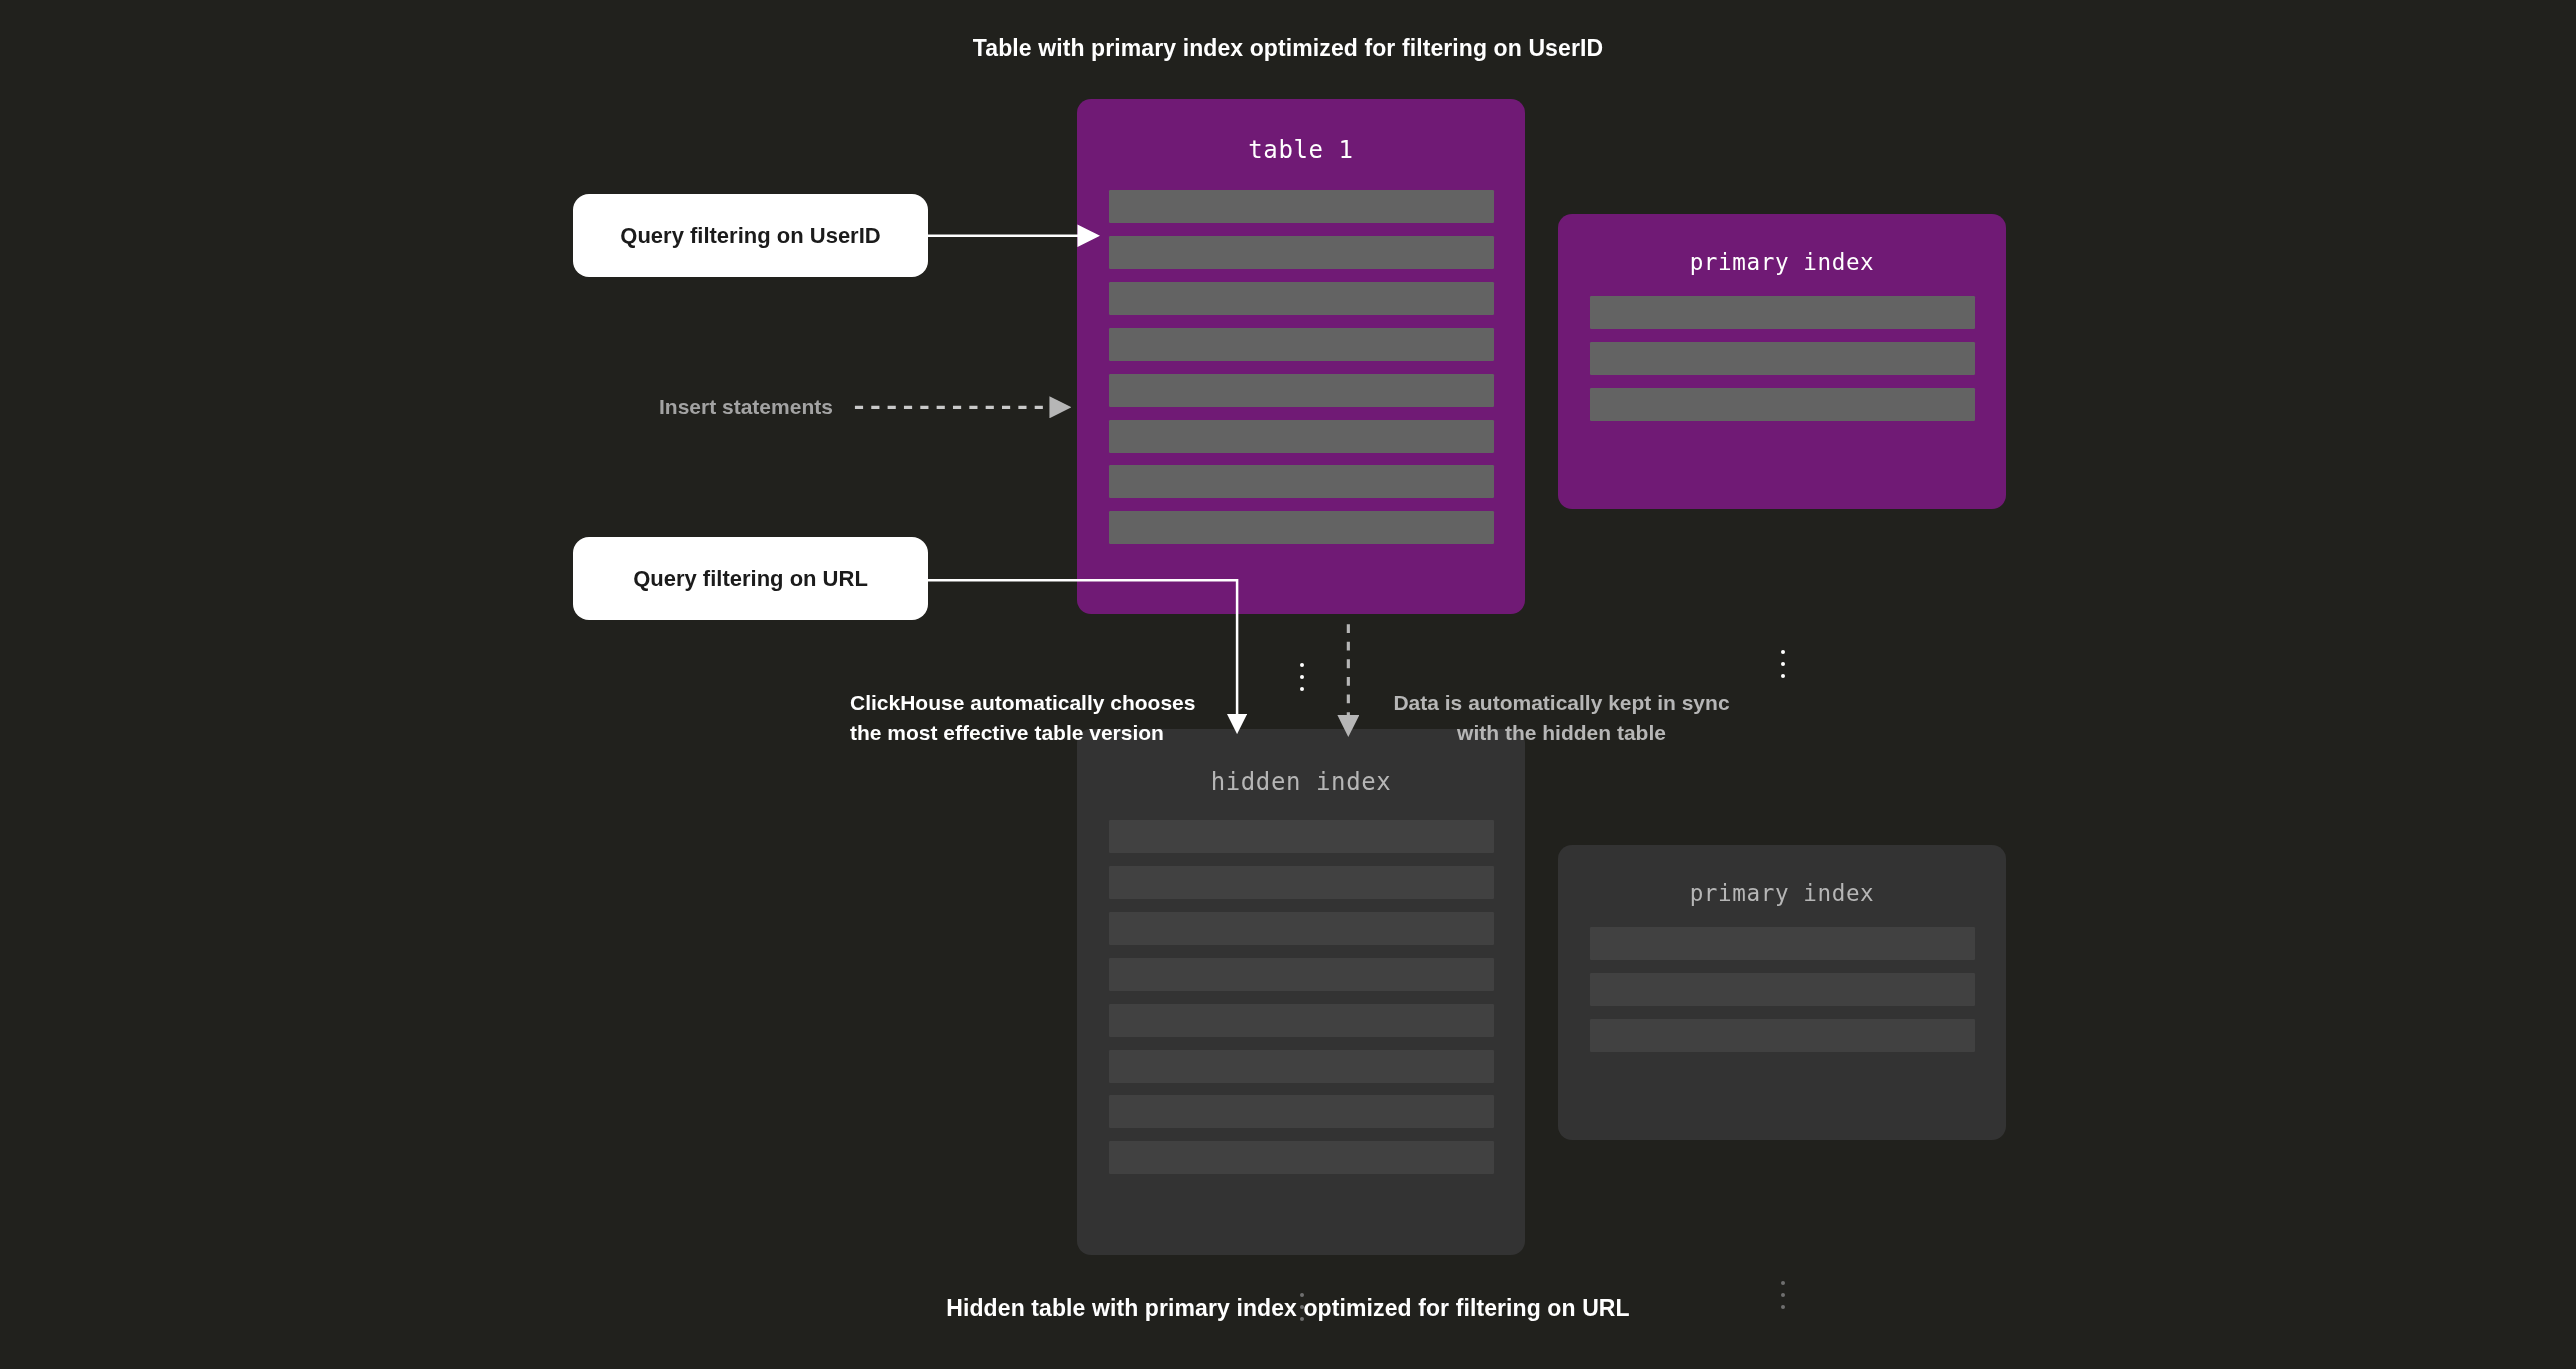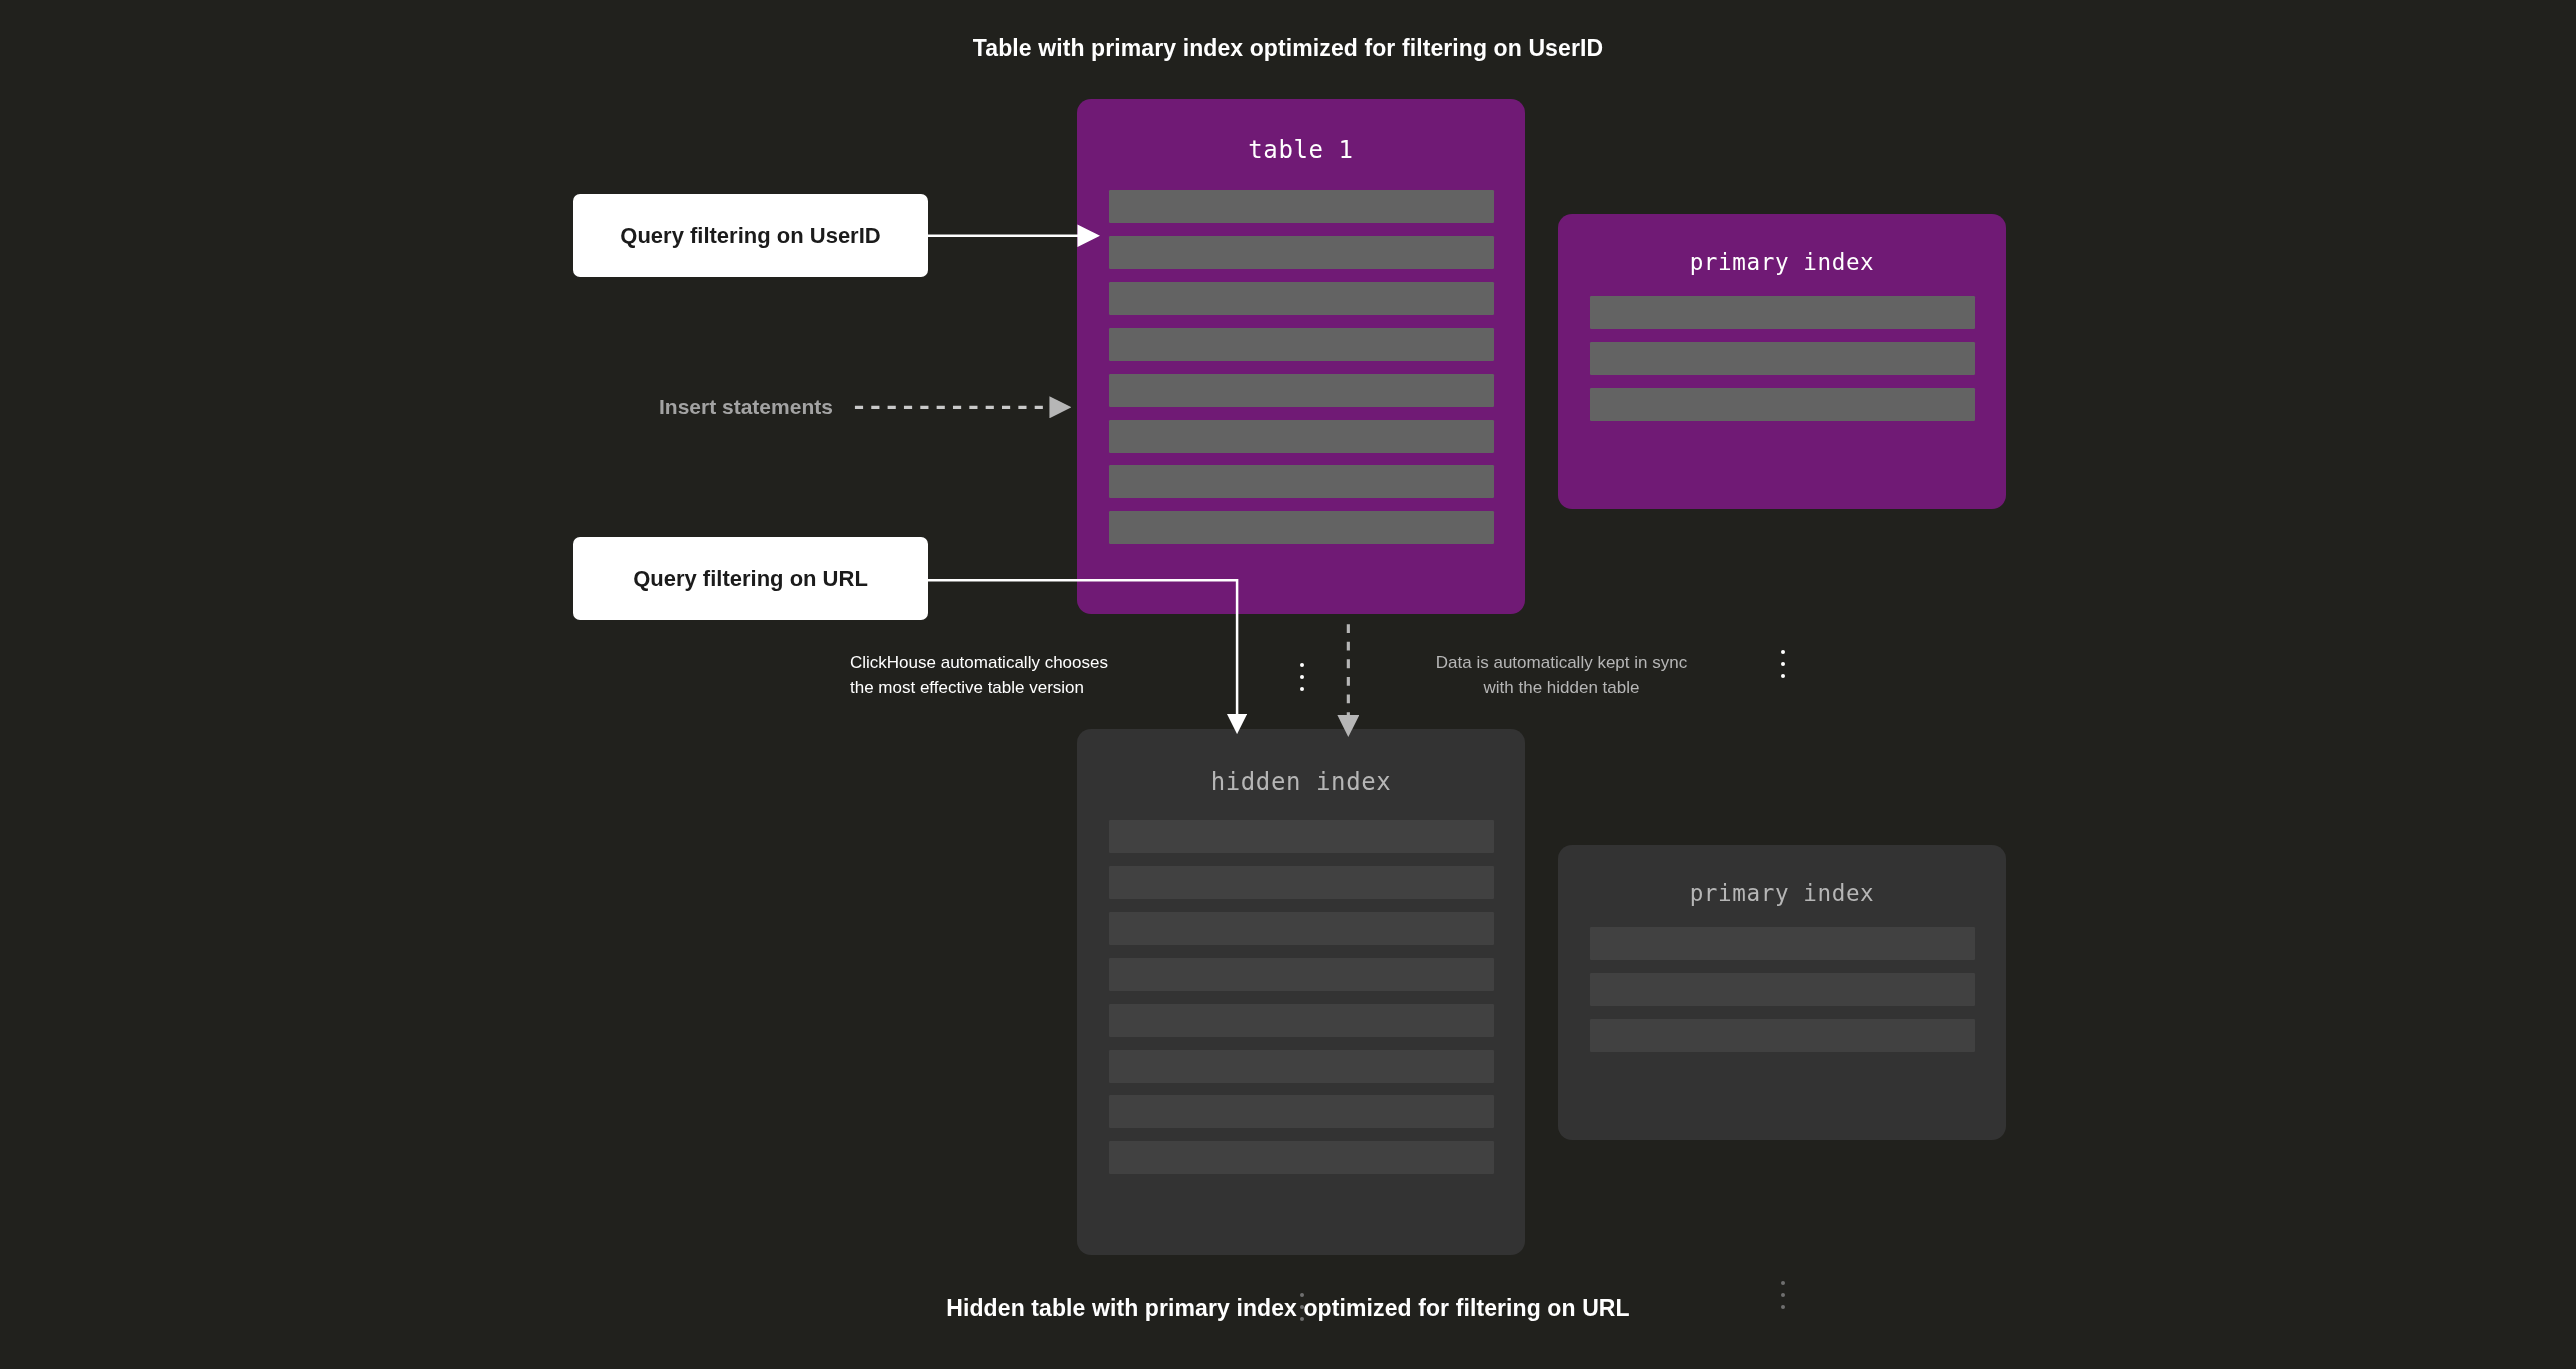--- a/index.html
+++ b/index.html
@@ -62,38 +62,39 @@
     gap:7.5px;
   }
   .vdots i{display:block;width:4.4px;height:4.4px;border-radius:50%;}
   .vdots.bright i{background:#ffffff;}
   .vdots.dim i{background:#6f6f6f;}
 
   
   .pill{
     position:absolute;
     background:#ffffff;
-    border-radius:7px;
+    border-radius:16px;
     color:#1b1b1b;
     font-weight:bold;
     font-size:22px;
     display:flex;align-items:center;justify-content:center;
     text-align:center;
     box-sizing:border-box;
     padding:0 2px;
     white-space:nowrap;
   }
 
   
   .note{
     position:absolute;
-    font-weight:normal;
-    font-size:17px;
+    font-weight:bold;
+    font-size:21px;
     line-height:1.45;
     white-space:pre-line;
+    margin-top:37px;
   }
   .note.white{color:#ffffff;}
   .note.grey{color:#b6b6b6;text-align:center;}
 
   .label-insert{
     position:absolute;
     color:#a3a3a3;
     font-weight:bold;
     font-size:21px;
     white-space:nowrap;

